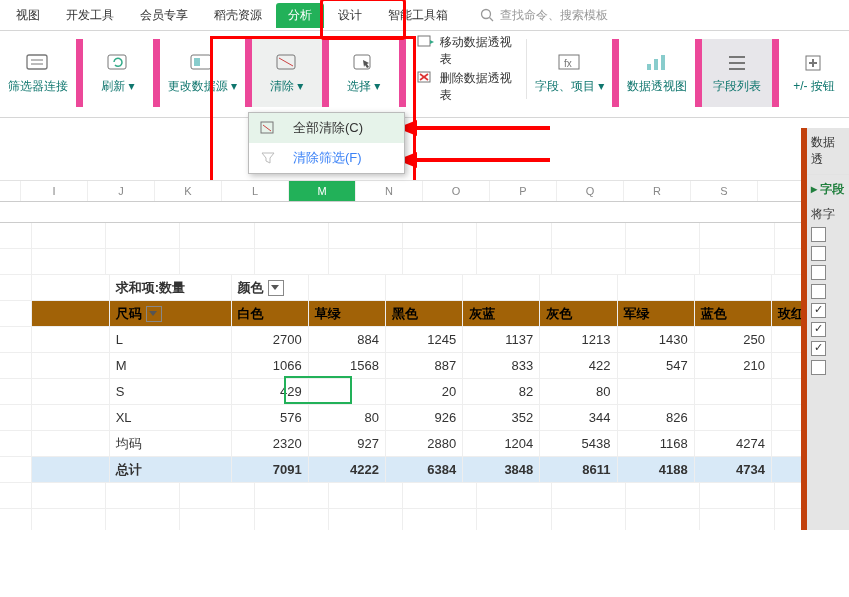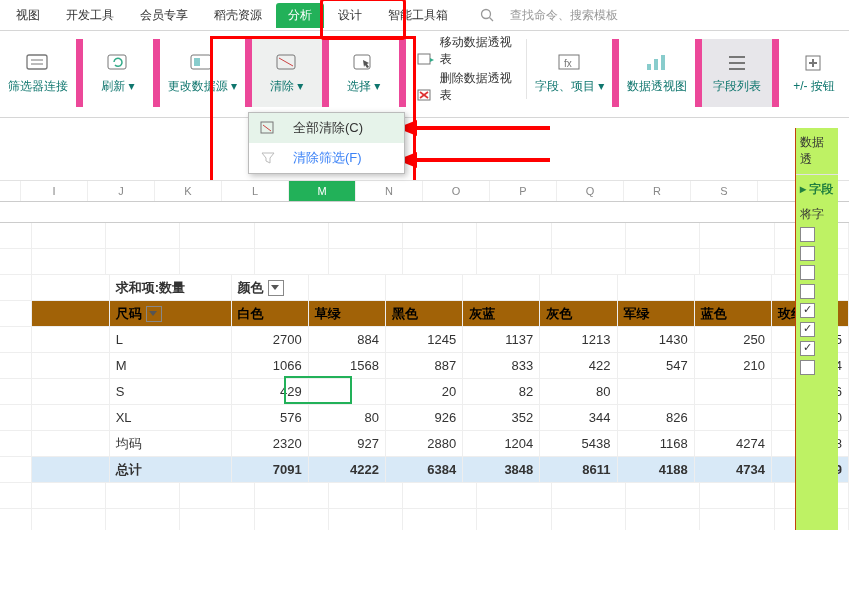--- a/index.html
+++ b/index.html
@@ -1,28 +1,28 @@
 <!DOCTYPE html>
 <html><head>
 <meta charset="utf-8">
 <style>
 html,body{margin:0;padding:0;font-family:"Microsoft YaHei","微软雅黑",sans-serif;font-size:12px;color:#333;background:#fff;overflow:hidden}
 .app{width:849px;height:530px;position:relative;background:#fff}
 .tabs{display:flex;align-items:center;height:30px;border-bottom:1px solid #d6d6d6;padding-left:4px;gap:2px}
 .tab{padding:4px 12px;cursor:pointer;color:#333}
 .tab-active{background:#22b159;color:#fff;border-radius:3px 3px 0 0}
 .tab-highlight-box{position:absolute;left:320px;top:-2px;width:80px;height:36px;border:3px solid #f00;border-radius:4px;pointer-events:none}
-.search-box{display:flex;align-items:center;gap:16px;color:#999;margin-left:18px}
+.search-box{display:flex;align-items:center;gap:6px;color:#999;margin-left:18px}
 .ribbon{display:flex;height:78px;border-bottom:1px solid #d6d6d6;align-items:flex-start;padding-top:8px}
 .rgroup{display:flex;flex-direction:column;align-items:center;justify-content:center;padding:0 10px;height:68px;border-right:7px solid #ec4899;min-width:50px}
 .rgroup:last-child{border-right:none}
 .ricon{width:28px;height:22px;margin-bottom:4px;display:flex;align-items:center;justify-content:center}
 .rlabel{font-size:12px;color:#0f766e;white-space:nowrap}
 .rgroup-stack{display:flex;flex-direction:column;gap:2px;justify-content:center;height:60px}
-.rgroup-stack .line{display:flex;align-items:flex-end;gap:4px}
+.rgroup-stack .line{display:flex;align-items:flex-start;gap:4px}
 .clear-highlight-box{position:absolute;left:210px;top:36px;width:200px;height:145px;border:3px solid #f00;pointer-events:none}
 .dropdown{position:absolute;left:248px;top:112px;width:155px;background:#fff;border:1px solid #bbb;box-shadow:2px 2px 6px rgba(0,0,0,.25);z-index:5}
 .dd-item{display:flex;align-items:center;gap:16px;padding:6px 10px;font-size:13px}
 .dd-item.sel{background:#e6f3ea}
 .dd-item.disabled{color:#3b82f6}
 .arrow{position:absolute;pointer-events:none}
 .arrow-line{stroke:#f00;stroke-width:4;fill:none}
 .arrow-head{fill:#f00}
 .grid{position:absolute;left:0;top:180px;right:0}
 .colhdr{display:flex;height:20px;border-bottom:1px solid #ccc;border-top:1px solid #e2e2e2;background:#fff}
@@ -31,21 +31,21 @@
 .fx-row{height:20px;border-bottom:1px solid #ccc}
 .sheet{position:relative}
 .row{display:flex;height:26px;align-items:stretch}
 .cell{width:66px;border-right:1px solid #eee;border-bottom:1px solid #eee;padding:0 6px;display:flex;align-items:center;justify-content:flex-end;font-size:13px}
 .cell.txt{justify-content:flex-start}
 .pt-head{background:#a16207;color:#000;font-weight:600}
 .pt-total{background:#d8e9f7;font-weight:700}
 .sel-cell{position:absolute;border:2px solid #22b159;pointer-events:none}
 .dd-btn{display:inline-block;width:14px;height:14px;border:1px solid #888;margin-left:4px;position:relative}
 .dd-btn:after{content:"";position:absolute;left:2px;top:4px;border-left:4px solid transparent;border-right:4px solid transparent;border-top:5px solid #555}
-.side{position:absolute;right:11px;top:128px;width:42px;height:460px;border-left:1px solid #c2410c;background:#bef264;font-size:12px}
+.side{position:absolute;right:0;top:128px;width:42px;height:460px;border-left:6px solid #c2410c;background:#e5e5e5;font-size:12px}
 .side-title{padding:6px 4px;color:#333;border-bottom:1px solid #e2e2e2}
 .side-sec{padding:6px 4px;color:#22803f;font-weight:600}
 .side-row{display:flex;align-items:center;gap:4px;padding:2px 4px}
 .cb{width:13px;height:13px;border:1px solid #888;background:#fff;display:inline-block}
 .cb.chk:before{content:"✓";display:block;font-size:11px;line-height:11px;text-align:center;color:#333}
 svg{display:block}
 </style>
 </head>
 <body>
 <div class="app">

